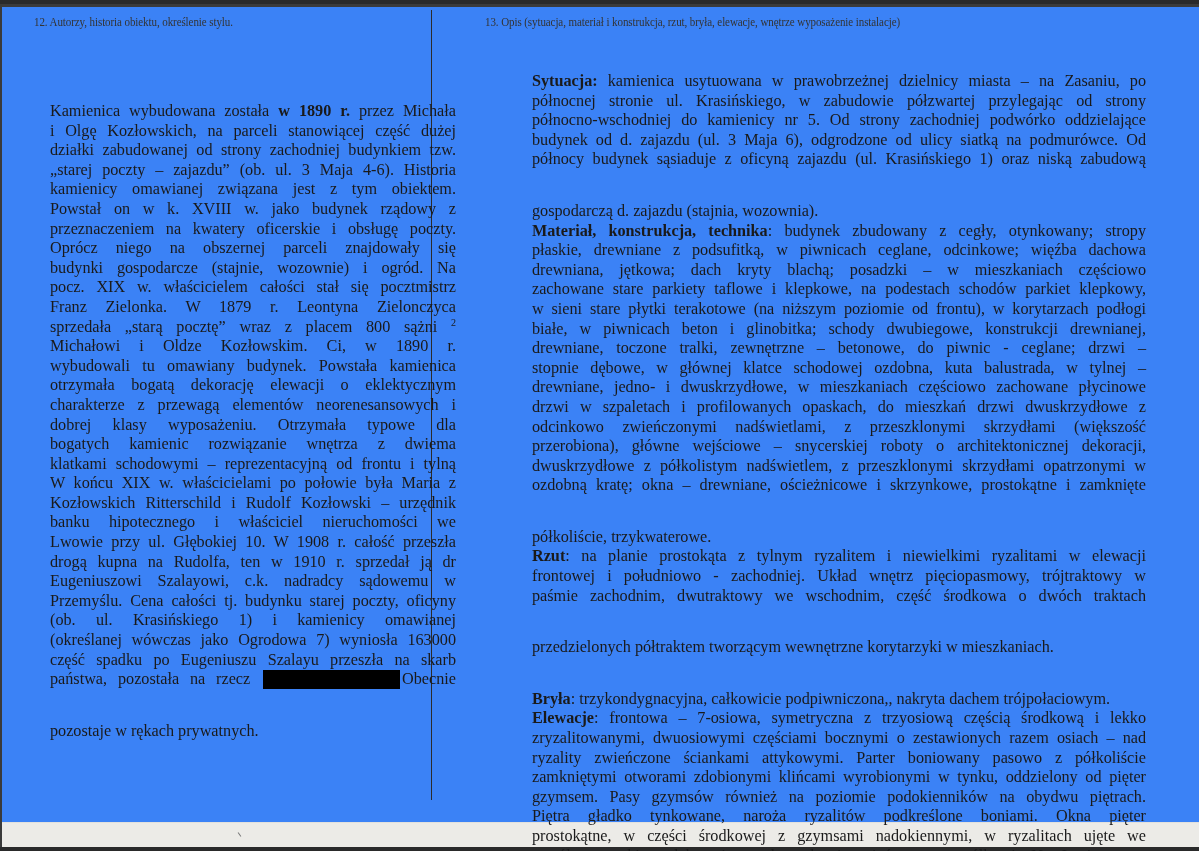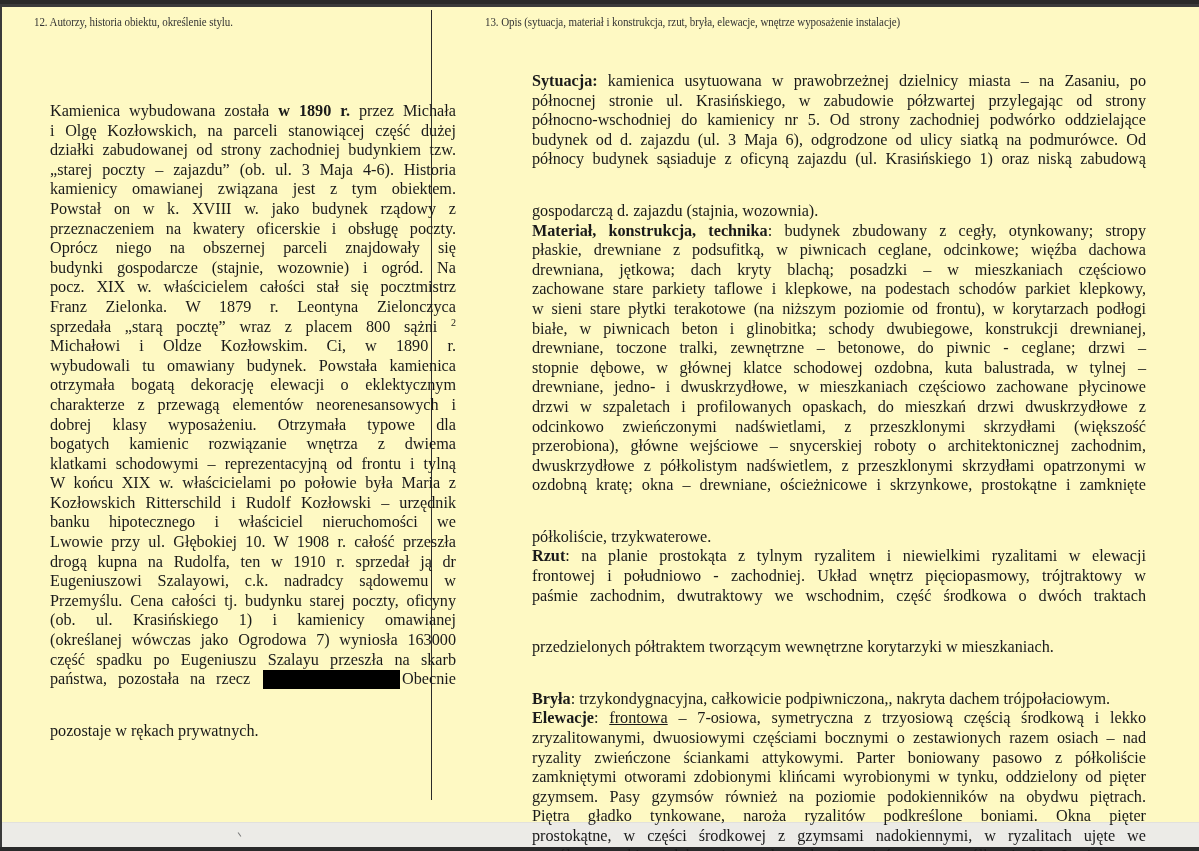--- a/index.html
+++ b/index.html
@@ -4,41 +4,41 @@
 <style>
   html, body { margin: 0; padding: 0; }
   body {
     width: 1199px; height: 851px; overflow: hidden;
     background: #2a2a2a;
     font-family: "Liberation Serif", "DejaVu Serif", serif;
     color: #1a1a1a;
   }
   .sheet {
     position: absolute; left: 0; top: 4px; width: 1197px; height: 843px;
-    background: #fef9c3;
+    background: #3b82f6;
     border-left: 2px solid #3a3a3a;
   }
   .hline-top { position: absolute; left: 0; right: 0; top: 0; height: 3px; background: #3b3b3b; }
   .hline-bottom { position: absolute; left: 0; right: 0; top: 818px; height: 1px; background: #e2e1dd; }
   .scan-bottom { position: absolute; left: 0; right: 0; top: 819px; height: 24px; background: #ecebe7; }
   .divider { position: absolute; left: 429px; top: 6px; width: 1px; height: 790px; background: #2b2b2b; }
   .hdr {
     position: absolute; top: 11px; font-size: 12.5px; color: #333; letter-spacing: -0.1px;
     transform: scaleX(0.88); transform-origin: left top; white-space: nowrap;
   }
   .hdr-left { left: 32px; }
   .hdr-right { left: 483px; }
 
   .col { position: absolute; font-size: 16.2px; line-height: 19.6px; text-align: justify; text-align-last: left; }
   .col-left { left: 48px; top: 98px; width: 406px; }
   .col-right { left: 530px; top: 68px; width: 614px; }
   .col .ln { display: block; text-align: justify; text-align-last: justify; height: 19.6px; white-space: nowrap; overflow: visible; }
   .col .ln.last { text-align-last: left; margin-top: 32px; }
   b { font-weight: bold; }
-  .u { text-decoration: underline; }
+  .u { }
   sup { font-size: 10px; vertical-align: 6px; line-height: 0; }
   .redact { display: inline-block; width: 137px; height: 19px; background: #000; vertical-align: -5px; margin: 0 2px; }
   .speck { position: absolute; width: 1px; height: 5px; background: #777; transform: rotate(-35deg); }
 </style>
 </head>
 <body>
 
 <div class="sheet">
   <div class="hline-top"></div>
   <div class="divider"></div>
@@ -93,21 +93,21 @@
       <span class="ln">płaskie, drewniane z podsufitką, w piwnicach ceglane, odcinkowe; więźba dachowa</span>
       <span class="ln">drewniana, jętkowa;  dach kryty blachą; posadzki – w mieszkaniach częściowo</span>
       <span class="ln">zachowane stare parkiety taflowe i klepkowe, na podestach schodów  parkiet klepkowy,</span>
       <span class="ln">w sieni stare płytki terakotowe (na niższym poziomie od frontu), w korytarzach podłogi</span>
       <span class="ln">białe, w piwnicach beton i glinobitka; schody dwubiegowe, konstrukcji drewnianej,</span>
       <span class="ln">drewniane, toczone tralki, zewnętrzne – betonowe, do piwnic - ceglane; drzwi –</span>
       <span class="ln">stopnie dębowe, w głównej klatce schodowej ozdobna, kuta balustrada, w tylnej –</span>
       <span class="ln">drewniane, jedno- i dwuskrzydłowe, w mieszkaniach częściowo zachowane płycinowe</span>
       <span class="ln">drzwi w szpaletach i profilowanych opaskach, do mieszkań drzwi dwuskrzydłowe z</span>
       <span class="ln">odcinkowo zwieńczonymi  nadświetlami, z przeszklonymi skrzydłami (większość</span>
-      <span class="ln">przerobiona), główne wejściowe – snycerskiej roboty o architektonicznej zachodnim,</span>
+      <span class="ln">przerobiona), główne wejściowe – snycerskiej roboty o architektonicznej dekoracji,</span>
       <span class="ln">dwuskrzydłowe z półkolistym nadświetlem, z przeszklonymi skrzydłami opatrzonymi w</span>
       <span class="ln">ozdobną kratę; okna – drewniane, ościeżnicowe i skrzynkowe, prostokątne i zamknięte</span>
       <span class="ln last">półkoliście, trzykwaterowe.</span>
       <span class="ln"><b>Rzut</b>: na planie   prostokąta z tylnym ryzalitem i niewielkimi ryzalitami w elewacji</span>
       <span class="ln">frontowej i południowo - zachodniej. Układ wnętrz pięciopasmowy, trójtraktowy w</span>
       <span class="ln">paśmie zachodnim, dwutraktowy we wschodnim, część środkowa o dwóch traktach</span>
       <span class="ln last">przedzielonych półtraktem tworzącym wewnętrzne  korytarzyki w mieszkaniach.</span>
       <span class="ln last"><b>Bryła</b>: trzykondygnacyjna, całkowicie podpiwniczona,, nakryta dachem trójpołaciowym.</span>
       <span class="ln"><b>Elewacje</b>: <span class="u">frontowa</span> – 7-osiowa, symetryczna z trzyosiową częścią środkową i lekko</span>
       <span class="ln">zryzalitowanymi, dwuosiowymi  częściami bocznymi o zestawionych razem osiach – nad</span>

